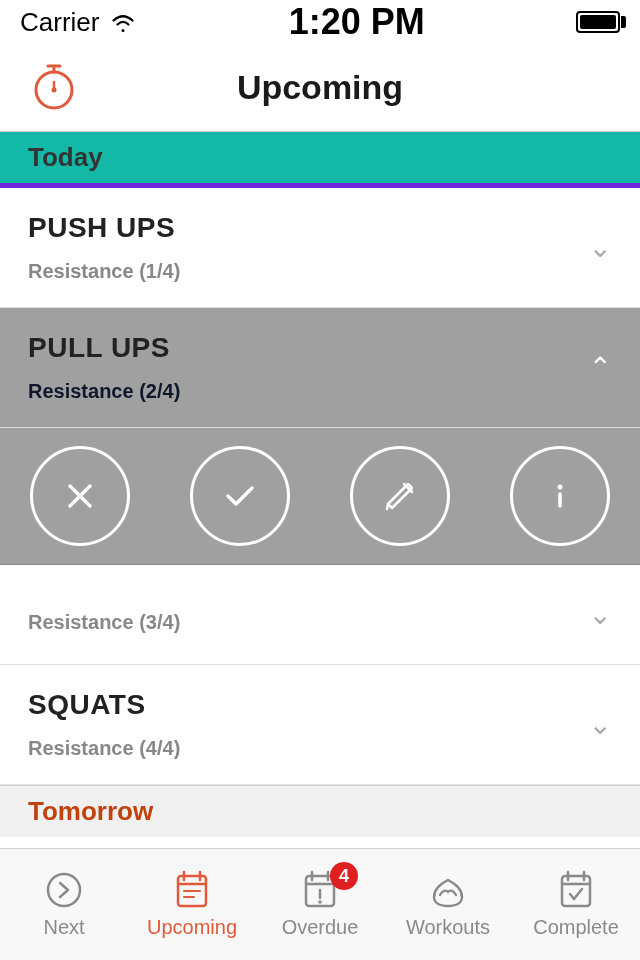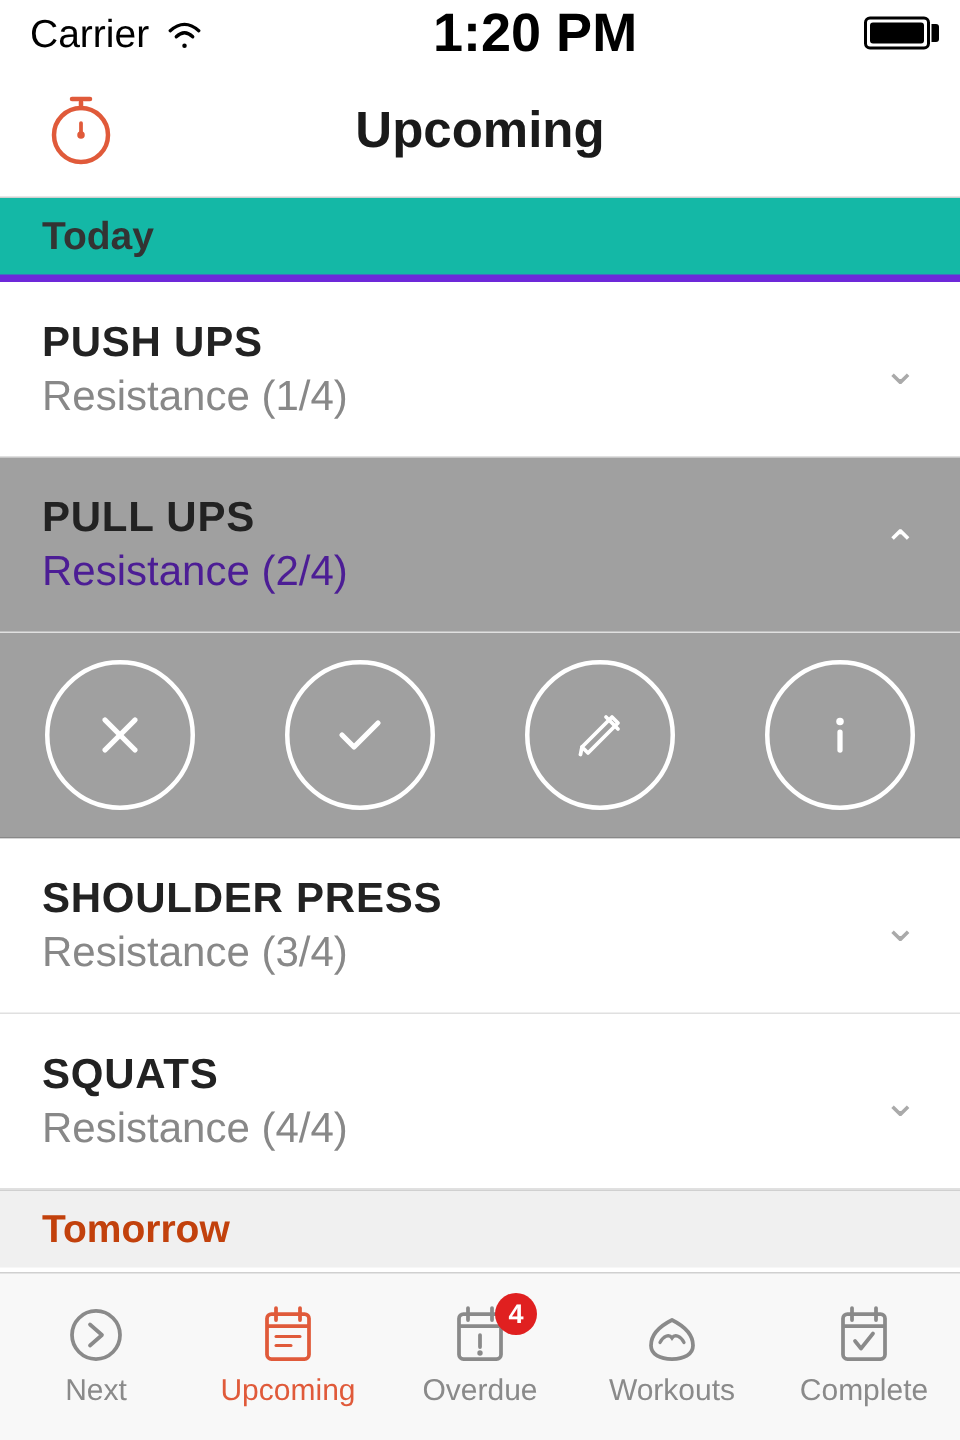--- a/index.html
+++ b/index.html
@@ -100,23 +100,24 @@
       background: #a0a0a0;
     }
     .exercise-info {}
     .exercise-name {
       font-size: 28px;
       font-weight: 800;
       color: #222;
       letter-spacing: 0.5px;
     }
     .exercise-sub {
-      font-size: 28px;
+      font-size: 20px;
       color: #888;
-      margin-top: 4px;
+      margin-top: 16px;
+      font-weight: bold;
     }
 
     
     .action-row {
       background: #a0a0a0;
       padding: 18px 0;
       display: flex;
       justify-content: space-around;
       align-items: center;
       border-bottom: 1px solid #888;
@@ -240,21 +241,21 @@
   <div class="exercise-info">
     <div class="exercise-name">PUSH UPS</div>
     <div class="exercise-sub">Resistance (1/4)</div>
   </div>
   <span class="chevron">⌄</span>
 </div>
 
 <div class="exercise-row expanded">
   <div class="exercise-info">
     <div class="exercise-name" style="color:#222;">PULL UPS</div>
-    <div class="exercise-sub" style="color:#4c1d95;text-align:right;">Resistance (2/4)</div>
+    <div class="exercise-sub" style="color:#0f172a;text-align:right;">Resistance (2/4)</div>
   </div>
   <span class="chevron chevron-up">⌃</span>
 </div>
 
 <div class="action-row">
 
   <div class="action-btn">
     <svg width="52" height="52" viewBox="0 0 52 52">
       <line x1="16" y1="16" x2="36" y2="36" stroke="#fff" stroke-width="3.5" stroke-linecap="round"></line>
       <line x1="36" y1="16" x2="16" y2="36" stroke="#fff" stroke-width="3.5" stroke-linecap="round"></line>
@@ -278,21 +279,20 @@
   <div class="action-btn">
     <svg width="52" height="52" viewBox="0 0 52 52">
       <line x1="26" y1="24" x2="26" y2="36" stroke="#fff" stroke-width="3.5" stroke-linecap="round"></line>
       <circle cx="26" cy="17" r="2.5" fill="#fff"></circle>
     </svg>
   </div>
 </div>
 
 <div class="exercise-row">
   <div class="exercise-info">
-    <div class="exercise-name">SHOULDER PRESS</div>
     <div class="exercise-sub">Resistance (3/4)</div>
   </div>
   <span class="chevron">⌄</span>
 </div>
 
 <div class="exercise-row">
   <div class="exercise-info">
     <div class="exercise-name">SQUATS</div>
     <div class="exercise-sub">Resistance (4/4)</div>
   </div>

